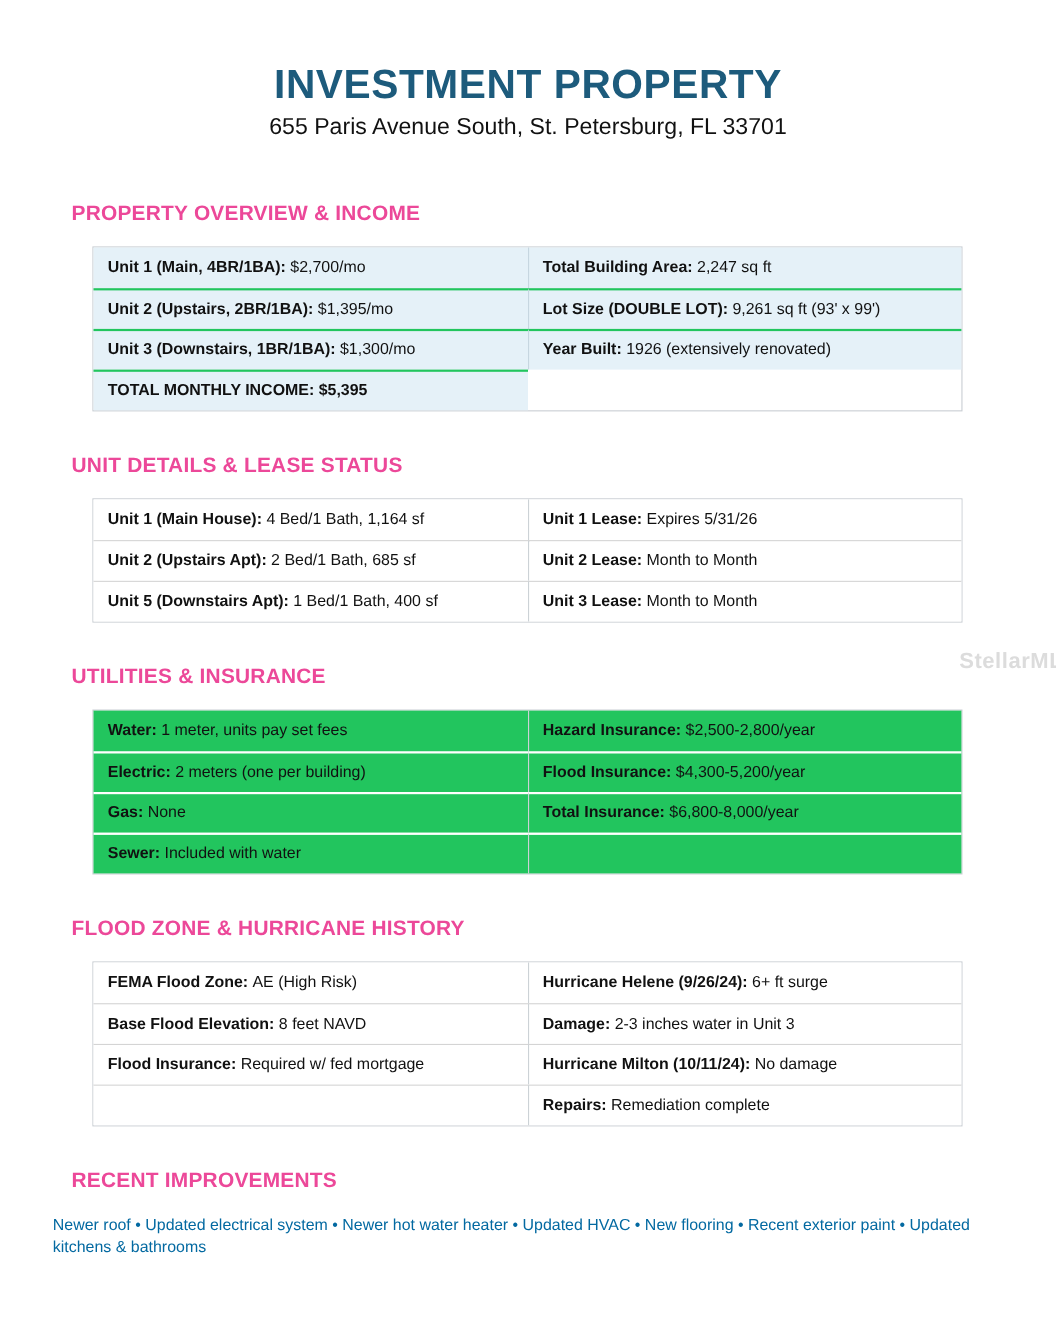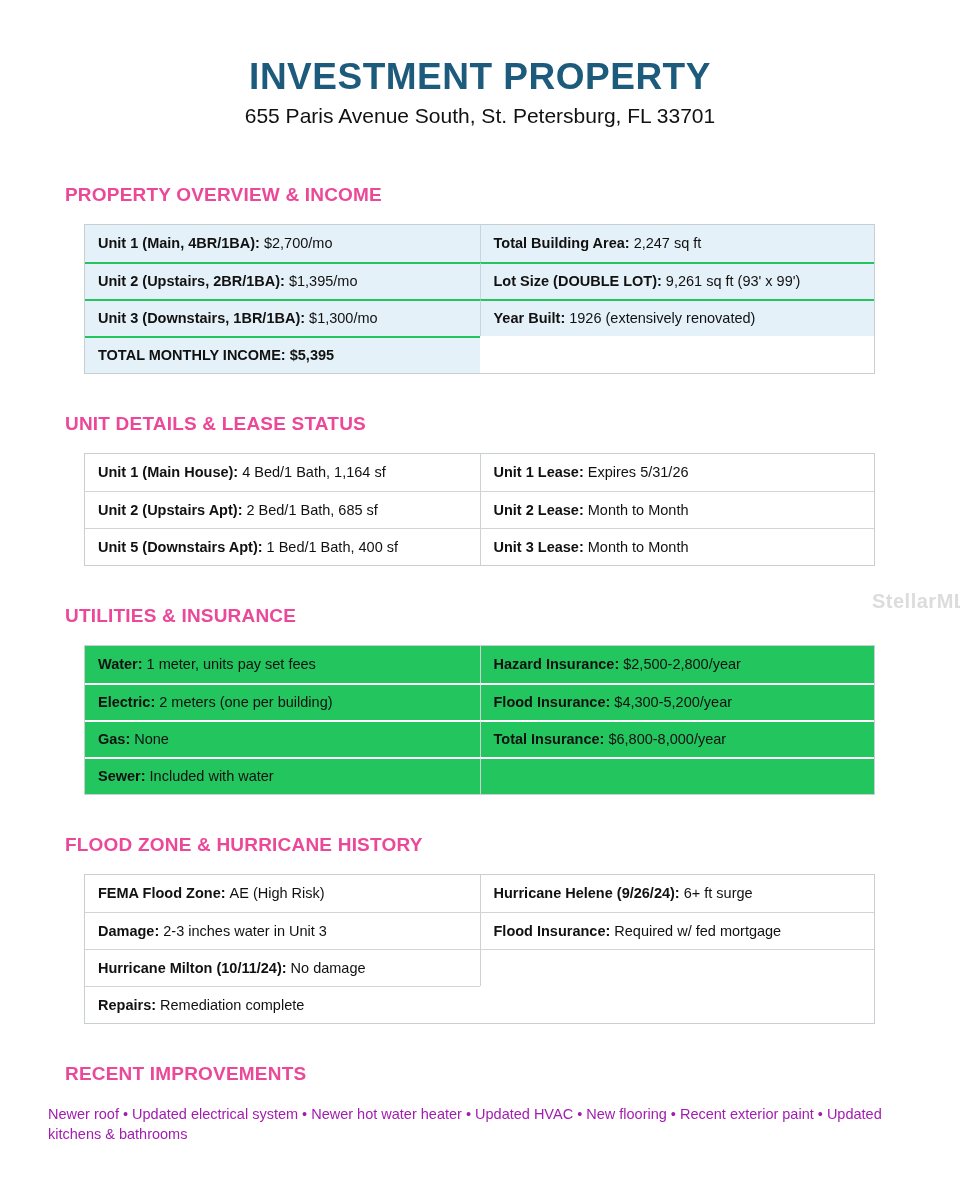--- a/index.html
+++ b/index.html
@@ -61,21 +61,21 @@
   .tbl.blue .cell { background: #e5f1f8; }
   .tbl.blue .cell:nth-child(n+3) { border-top: 2px solid #22c55e; }
   .tbl.blue .cell:nth-child(2n) { border-left: 1px solid #c6d6e0; }
   
   .tbl.gray .cell { background: #22c55e; }
   .tbl.gray .cell:nth-child(n+3) { border-top: 2px solid #ffffff; }
   .improvements {
     margin: 20px 78px 0 48px;
     font-size: 14.5px;
     line-height: 1.35;
-    color: #a21caf;
+    color: #0369a1;
   }
   .watermark {
     position: absolute;
     top: 590px;
     left: 872px;
     font-size: 20px;
     font-weight: 600;
     color: #dcdcdc;
     letter-spacing: 0.5px;
     user-select: none;
@@ -121,20 +121,21 @@
       <div class="cell"><b>Flood Insurance:</b>$4,300-5,200/year</div>
       <div class="cell"><b>Gas:</b>None</div>
       <div class="cell"><b>Total Insurance:</b>$6,800-8,000/year</div>
       <div class="cell"><b>Sewer:</b>Included with water</div>
       <div class="cell"></div>
     </div>
     <h2 class="section-heading">FLOOD ZONE &amp; HURRICANE HISTORY</h2>
     <div class="tbl white">
       <div class="cell"><b>FEMA Flood Zone:</b>AE (High Risk)</div>
       <div class="cell"><b>Hurricane Helene (9/26/24):</b>6+ ft surge</div>
+      <div class="cell"><b>Base Flood Elevation:</b>8 feet NAVD</div>
       <div class="cell"><b>Damage:</b>2-3 inches water in Unit 3</div>
       <div class="cell"><b>Flood Insurance:</b>Required w/ fed mortgage</div>
       <div class="cell"><b>Hurricane Milton (10/11/24):</b>No damage</div>
       <div class="cell"></div>
       <div class="cell"><b>Repairs:</b>Remediation complete</div>
     </div>
     <h2 class="section-heading">RECENT IMPROVEMENTS</h2>
     <p class="improvements">Newer roof • Updated electrical system • Newer hot water heater • Updated HVAC • New flooring • Recent exterior paint • Updated kitchens &amp; bathrooms</p>
   </main>
 

